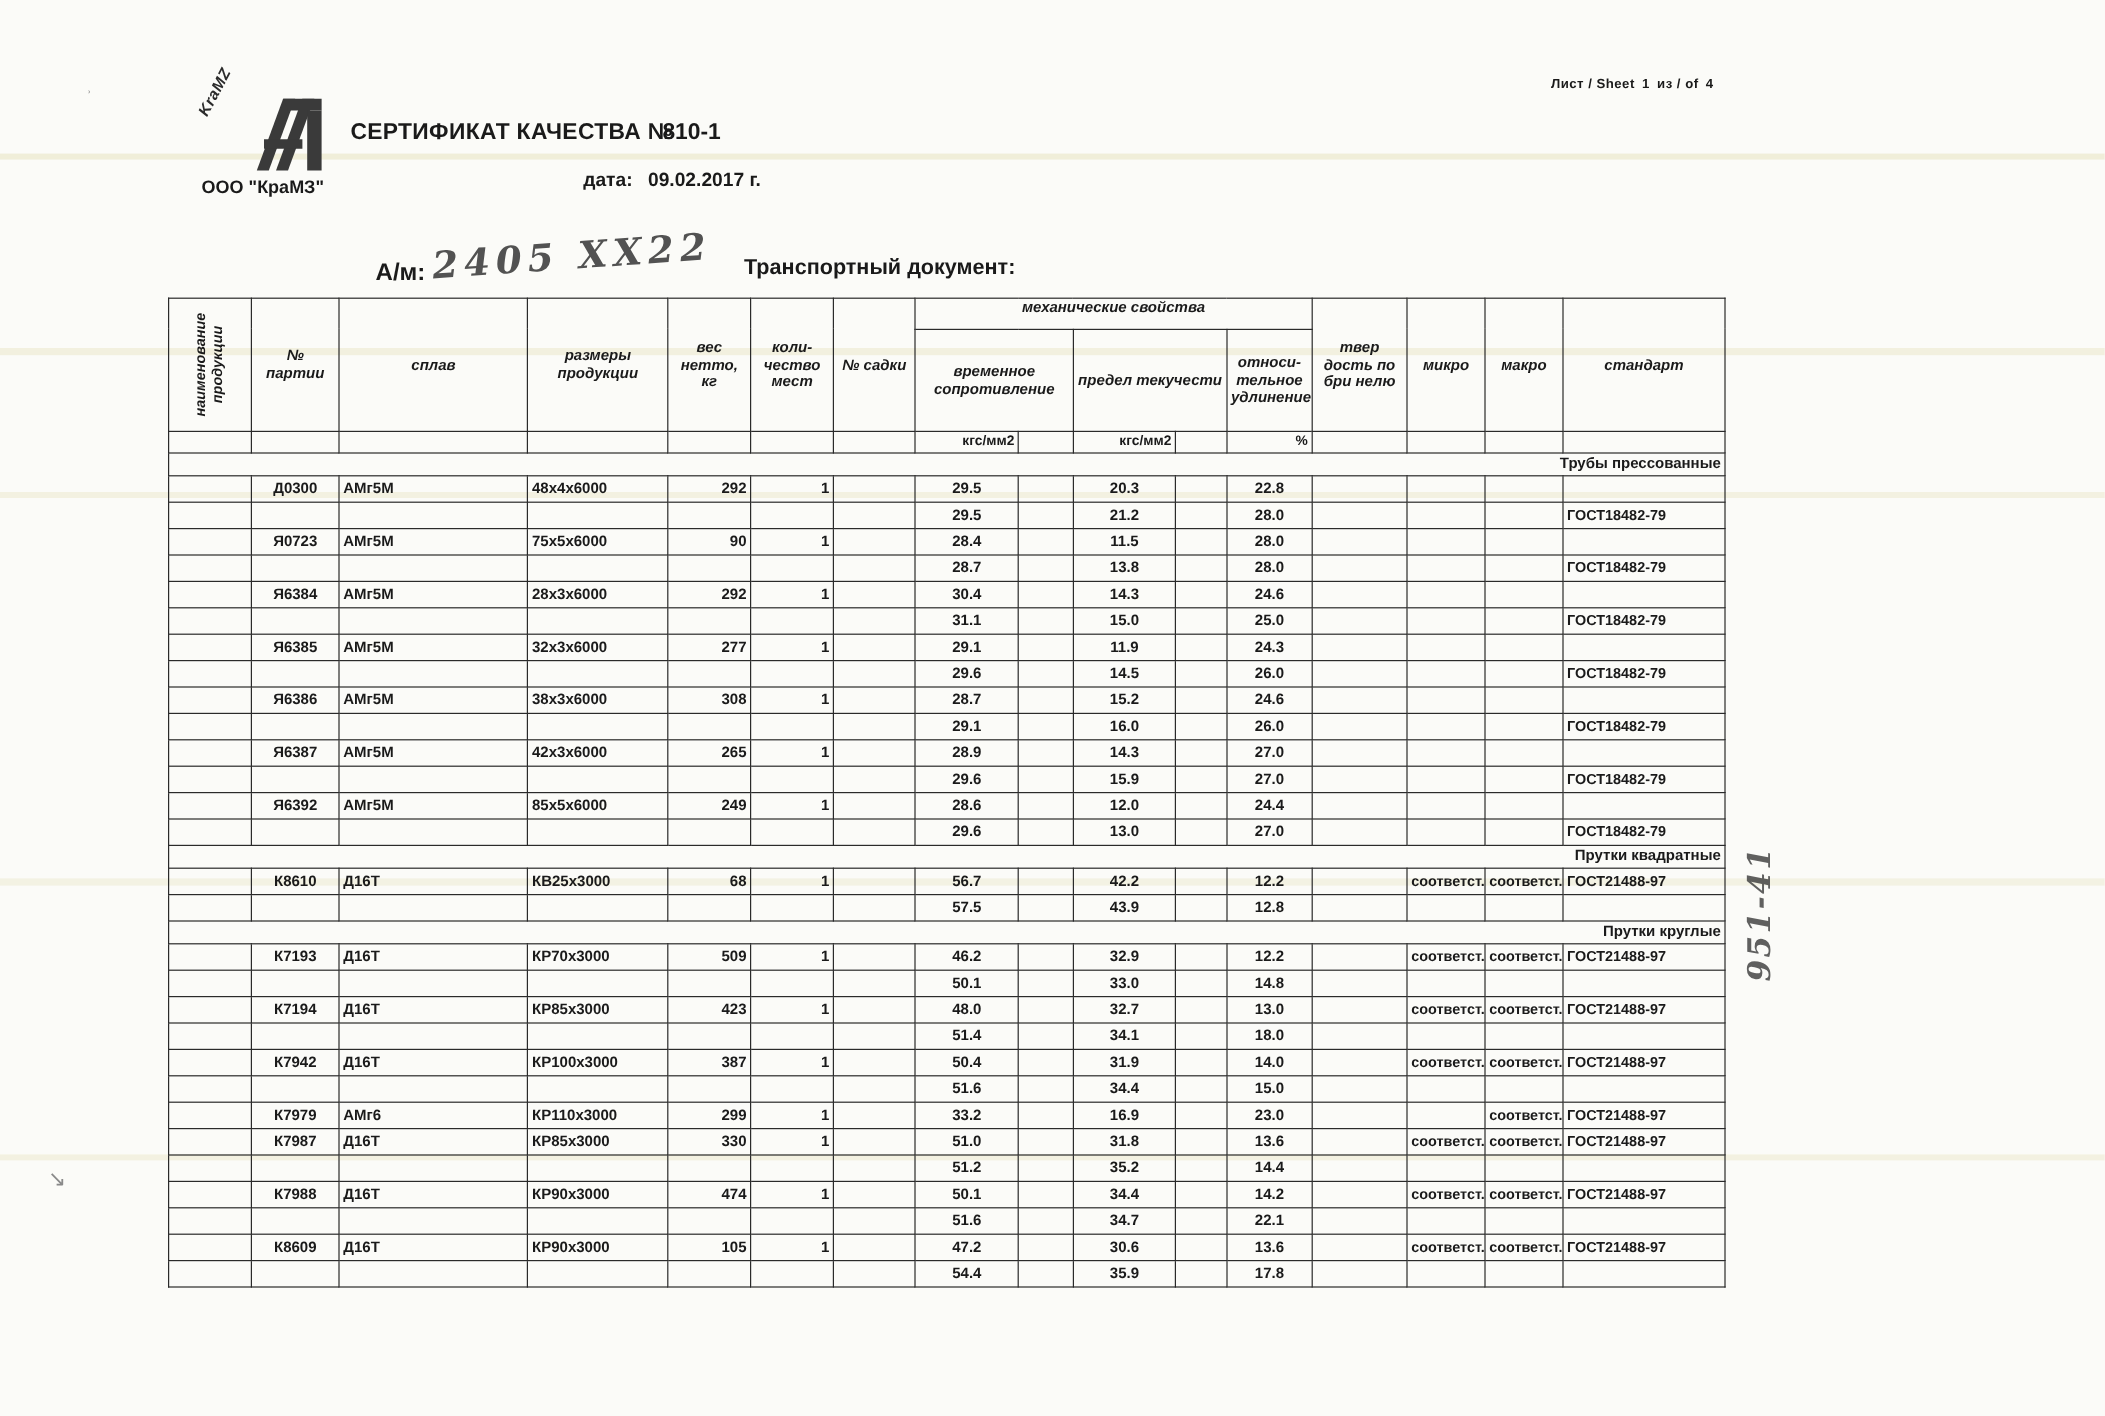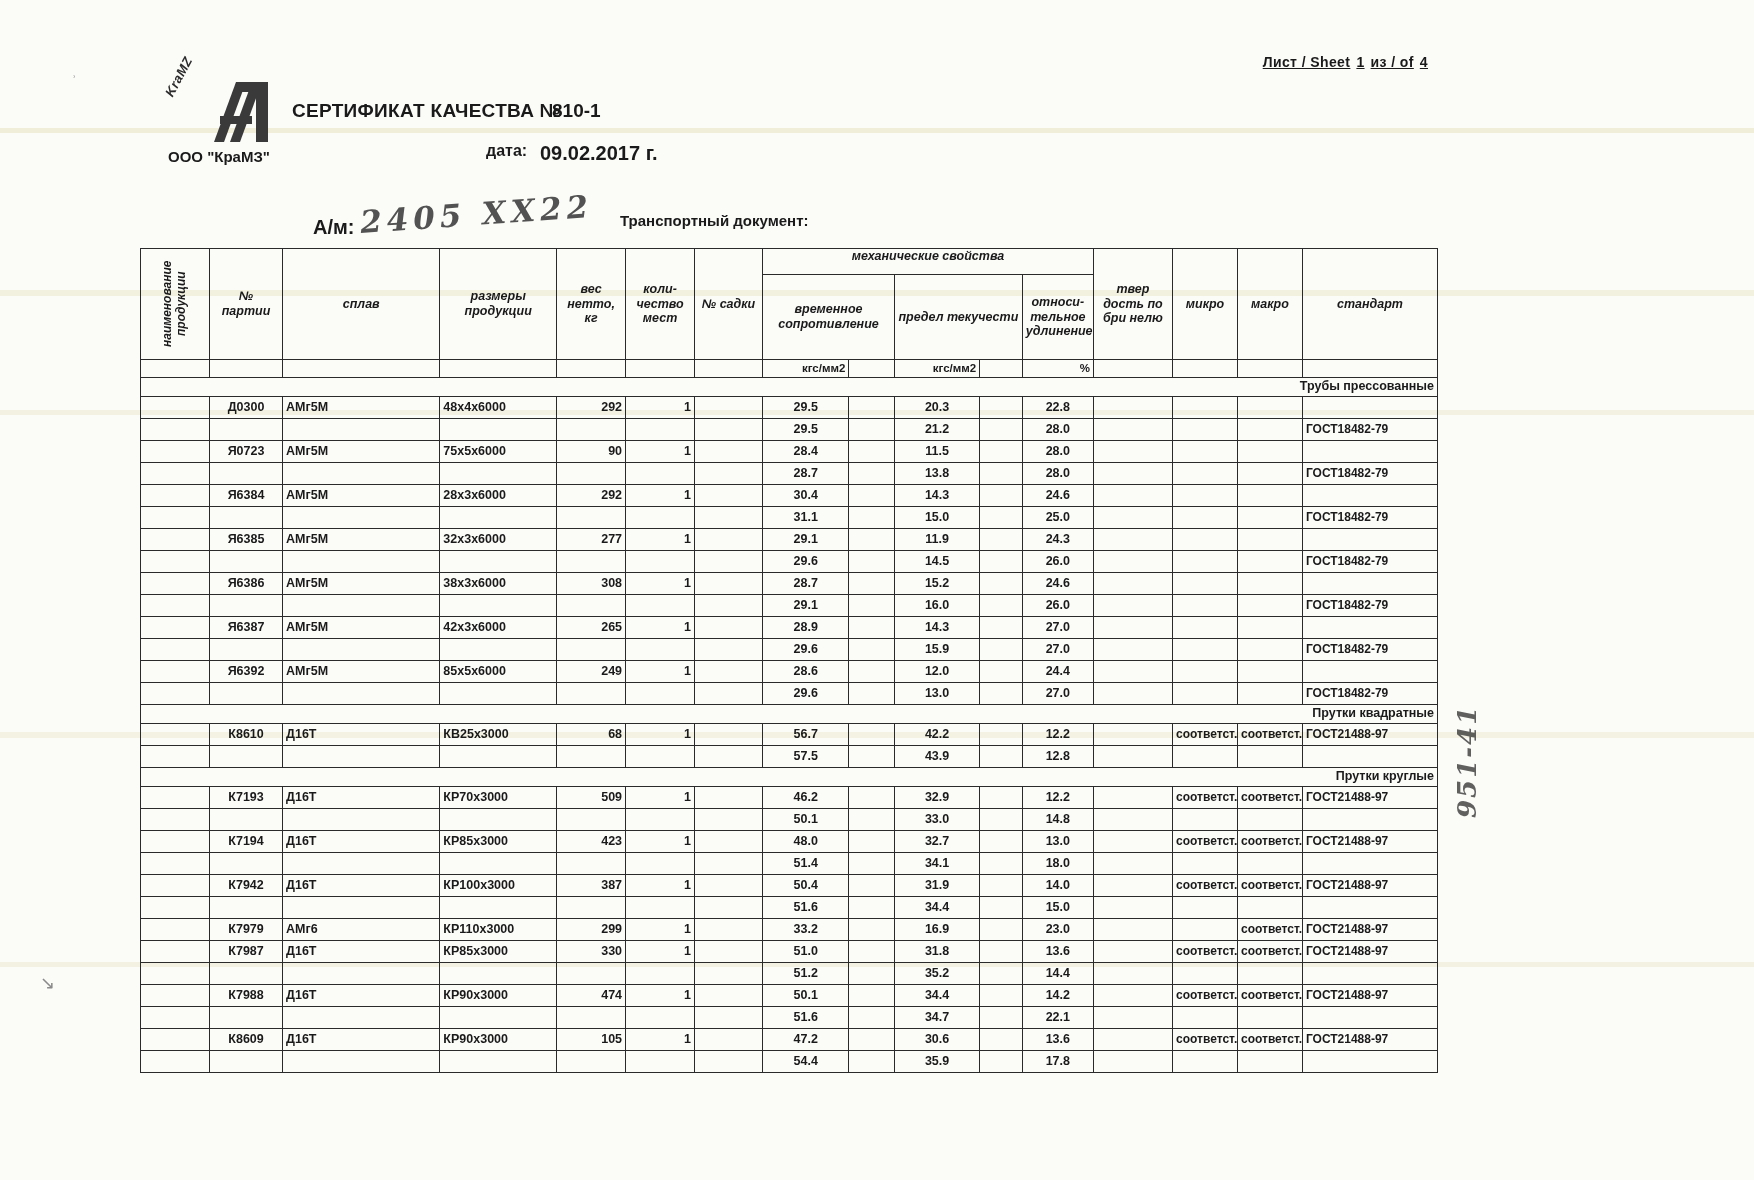--- a/index.html
+++ b/index.html
@@ -16,22 +16,22 @@
   .scan-band{position:absolute;left:0;width:100%;pointer-events:none;}
   .band1{top:128px;height:5px;background:rgba(226,222,180,.45);}
   .band2{top:290px;height:6px;background:rgba(230,226,185,.40);}
   .band3{top:410px;height:5px;background:rgba(228,224,182,.35);}
   .band4{top:732px;height:6px;background:rgba(228,224,182,.32);}
   .band5{top:962px;height:5px;background:rgba(228,224,182,.35);}
   .page{position:absolute;inset:0;}
 
   
   .sheet-info{
-    position:absolute;top:54px;right:320px;
-    font-size:14px;font-weight:700;letter-spacing:.4px;white-space:nowrap;text-decoration:underline;
+    position:absolute;top:64px;right:320px;
+    font-size:11px;font-weight:700;letter-spacing:.4px;white-space:nowrap;
   }
   .sheet-info span{margin-right:6px;}
 
   .logo-wrap{position:absolute;left:168px;top:82px;width:120px;height:82px;}
   .logo-mark{position:absolute;left:22px;top:0;width:84px;height:62px;}
   .logo-word{
     position:absolute;left:-6px;top:10px;
     font-size:13px;font-weight:700;font-style:italic;
     transform:rotate(-62deg);transform-origin:left top;
     letter-spacing:.5px;color:#2b2b2b;
@@ -48,33 +48,33 @@
   .cert-no{
     position:absolute;left:552px;top:100px;
     font-size:19px;font-weight:700;
   }
   .cert-date-label{
     position:absolute;left:486px;top:142px;
     font-size:16px;font-weight:700;
   }
   .cert-date-val{
     position:absolute;left:540px;top:142px;
-    font-size:20px;font-weight:700;white-space:nowrap;
+    font-size:16px;font-weight:700;white-space:nowrap;
   }
 
   .am-label{position:absolute;left:313px;top:216px;font-size:20px;font-weight:700;}
   .am-hand{
     position:absolute;left:360px;top:196px;
     font-family:"DejaVu Serif",serif;
     font-size:31px;font-style:italic;font-weight:700;
     letter-spacing:5px;color:#2e2e2e;
     transform:rotate(-4deg);
     opacity:.82;white-space:nowrap;
   }
-  .transport-label{position:absolute;left:620px;top:212px;font-size:15px;font-weight:700;white-space:nowrap;}
+  .transport-label{position:absolute;left:620px;top:212px;font-size:18px;font-weight:700;white-space:nowrap;}
 
   .side-hand{
     position:absolute;left:1452px;top:818px;
     font-family:"DejaVu Serif",serif;
     font-size:26px;font-weight:700;font-style:italic;color:#3a3a3a;
     transform:rotate(-90deg);transform-origin:left top;
     letter-spacing:2px;opacity:.8;white-space:nowrap;
   }
   .stray-mark{position:absolute;font-size:13px;color:#8a8a8a;}
 

